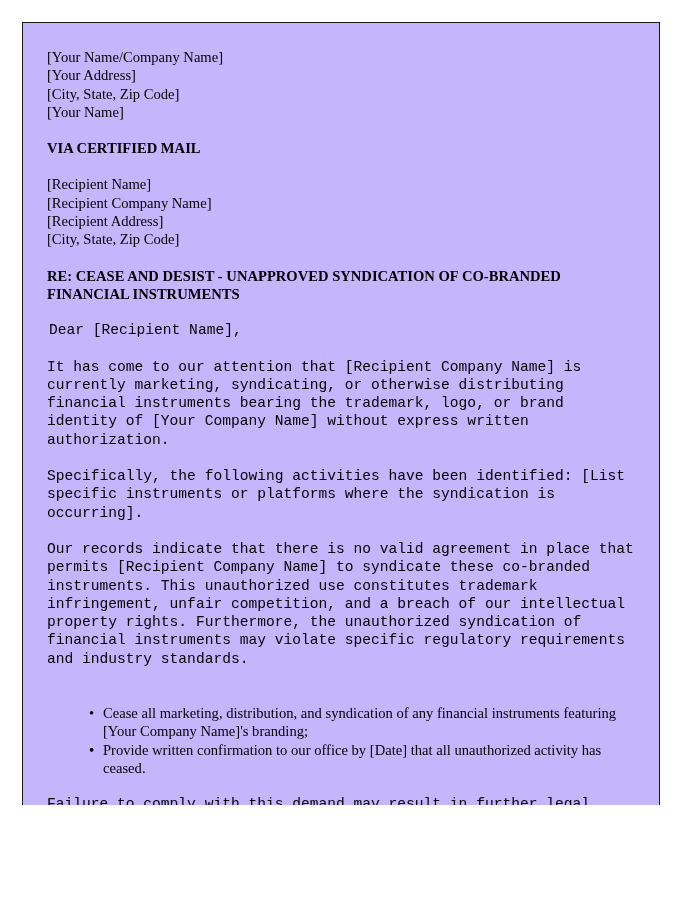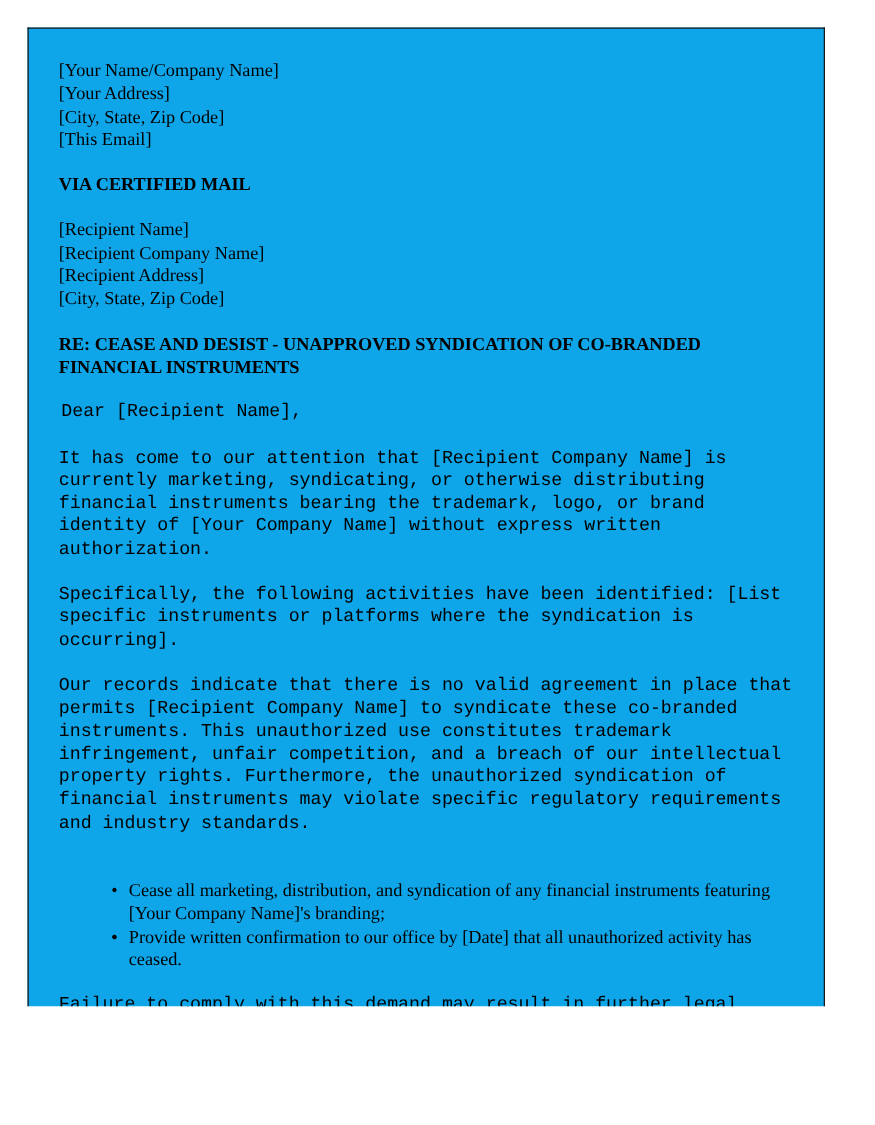--- a/index.html
+++ b/index.html
@@ -19,21 +19,21 @@
     position: absolute;
     left: 22px;
     top: 22px;
     width: 638px;
     height: 783px;
     box-sizing: border-box;
     border-top: 1.5px solid #1a1a1a;
     border-left: 1.5px solid #1a1a1a;
     border-right: 1.5px solid #1a1a1a;
     border-bottom: none;
-    background: #0ea5e9;
+    background: #c4b5fd;
     overflow: hidden;
   }
 
   #content {
     position: absolute;
     left: 24px;
     top: 25px;
     width: 588px;
   }
 
@@ -99,21 +99,21 @@
 </head>
 <body>
 
 <div id="page">
   <div id="content">
 
     <div class="block">
       <div class="line">[Your Name/Company Name]</div>
       <div class="line">[Your Address]</div>
       <div class="line">[City, State, Zip Code]</div>
-      <div class="line">[This Email]</div>
+      <div class="line">[Your Name]</div>
     </div>
 
     <div class="gap-md"></div>
 
     <div class="heading">VIA CERTIFIED MAIL</div>
 
     <div class="gap-md"></div>
 
     <div class="block">
       <div class="line">[Recipient Name]</div>

